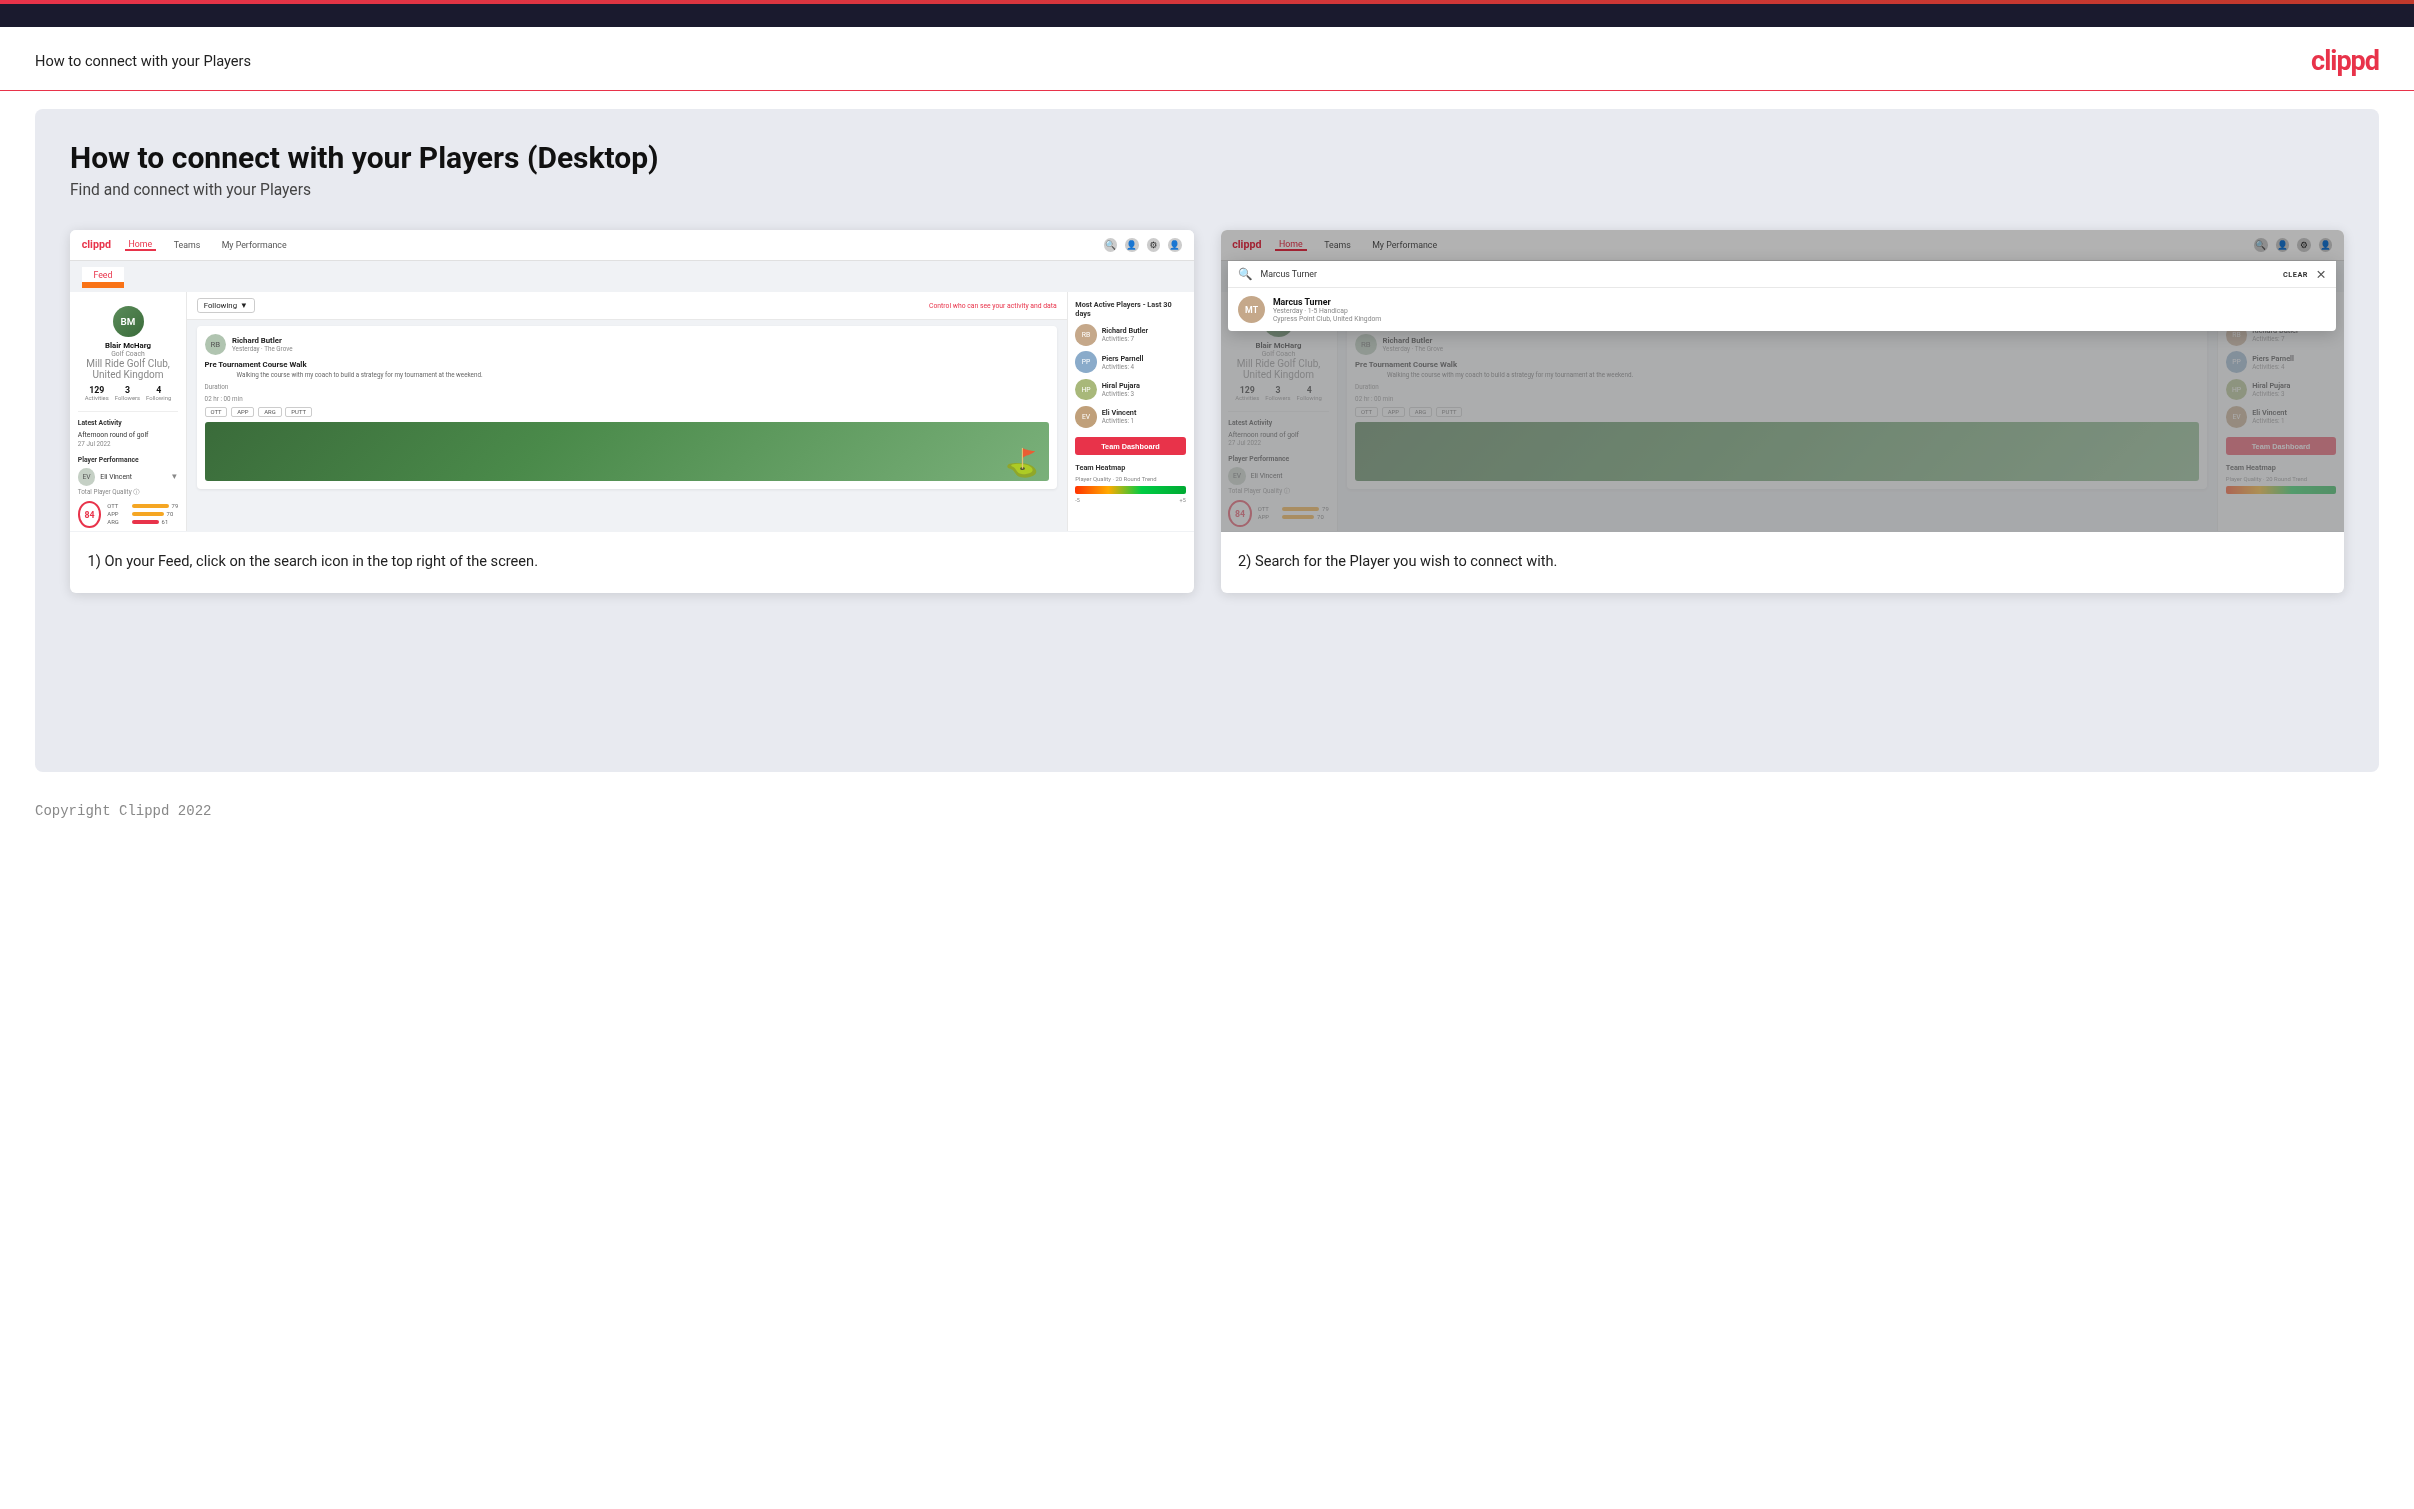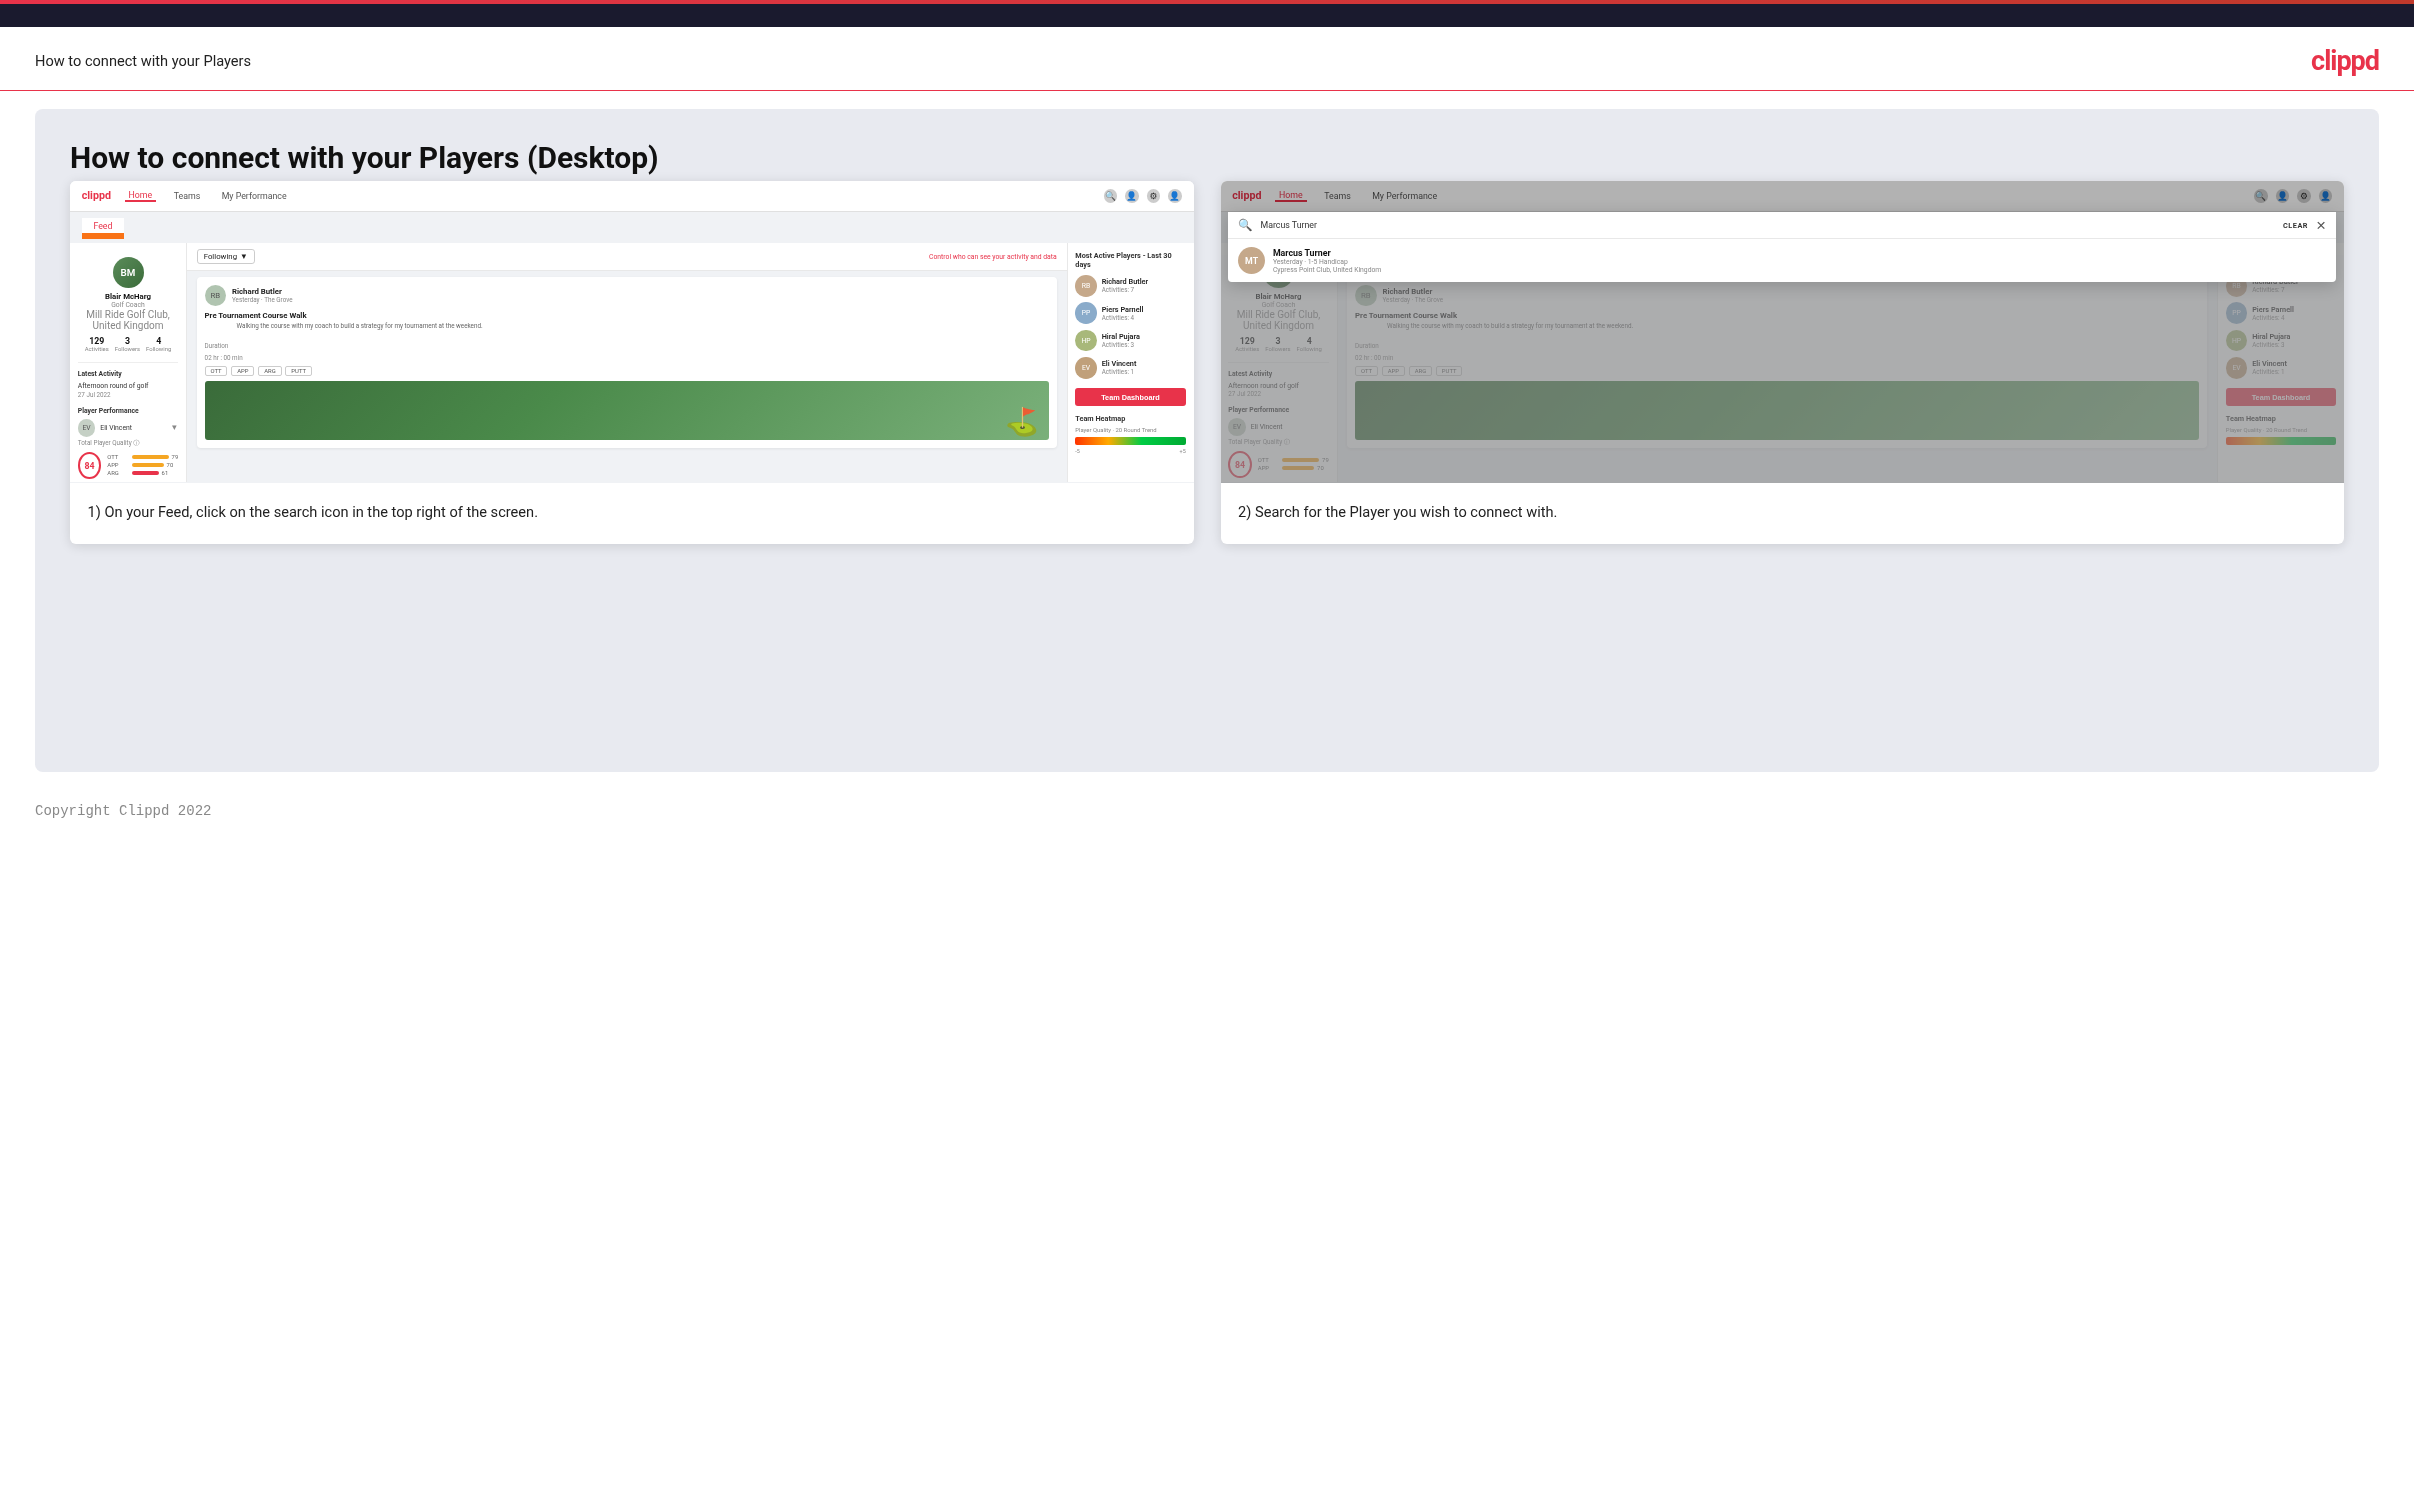--- a/index.html
+++ b/index.html
@@ -269,21 +269,21 @@
       background: #b0c4b0;
       display: flex;
       align-items: center;
       justify-content: center;
       font-size: 7.8px;
       color: #555;
     }
     .activity-person { font-size: 7.8px; font-weight: 700; }
     .activity-when { font-size: 6.3px; color: #888; }
     .activity-title { font-size: 7.8px; font-weight: 700; margin-bottom: 2px; }
-    .activity-desc { font-size: 6.3px; color: #666; margin-bottom: 12px; padding-left: 32px; }
+    .activity-desc { font-size: 6.3px; color: #666; margin-bottom: 4px; padding-left: 32px; }
     .activity-meta { font-size: 6.3px; color: #888; margin-bottom: 3.9px; }
     .tag-row { display: flex; gap: 3.9px; }
     .tag {
       font-size: 5.9px;
       padding: 1px 4.9px;
       border: 1px solid #ccc;
       border-radius: 2px;
       color: #555;
     }
     .activity-img {
@@ -466,20 +466,21 @@
   <div class="top-bar-inner"></div>
 </div>
 
 <div class="header">
   <span class="header-title">How to connect with your Players</span>
   <span class="logo">clippd</span>
 </div>
 
 <div class="main-content">
   <div class="main-title">How to connect with your Players (Desktop)</div>
+  <div class="main-subtitle">Find and connect with your Players</div>
 
   <div class="screenshots-grid">
 
     <div class="screenshot-card">
       <div class="app-screenshot">
         
         <div class="app-nav">
           <span class="app-logo-small">clippd</span>
           <span class="nav-item active">Home</span>
           <span class="nav-item">Teams</span>

